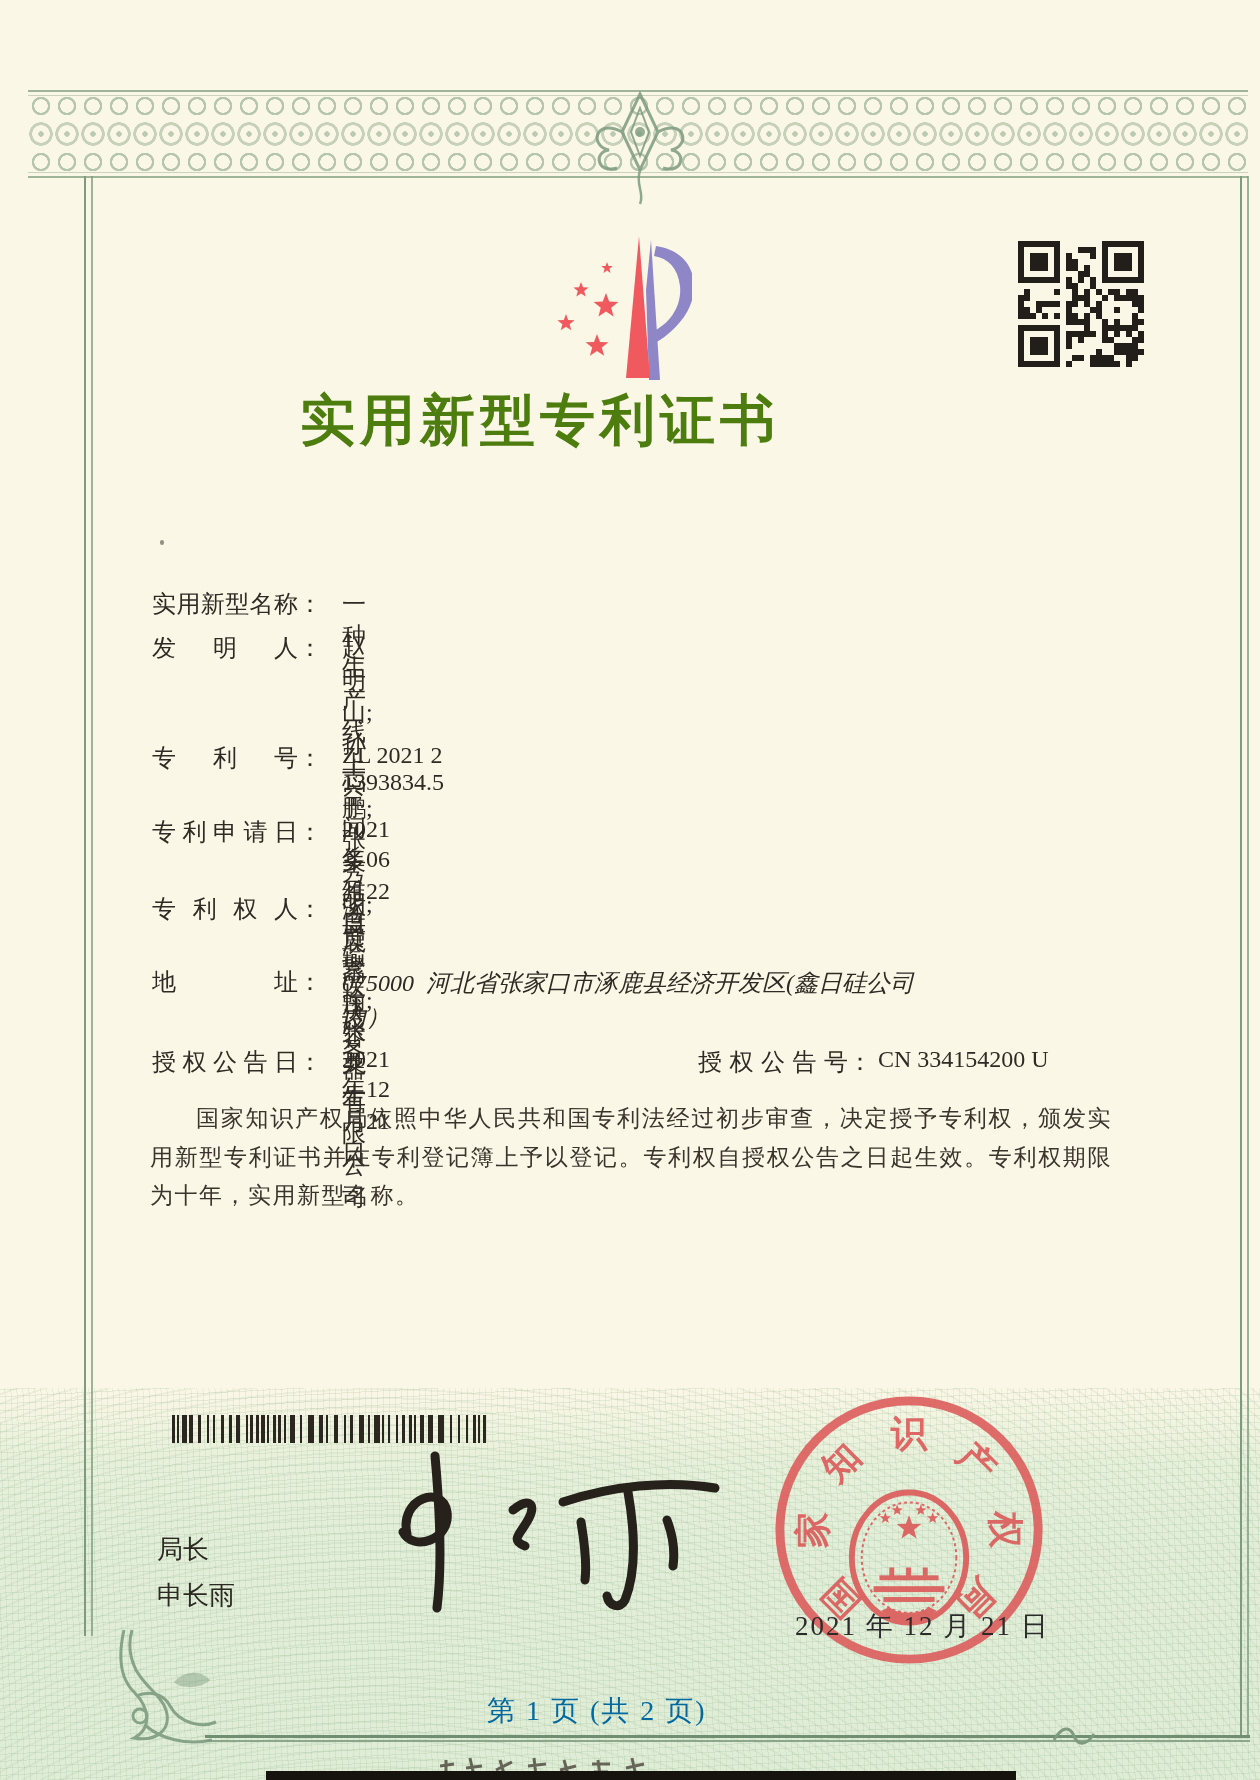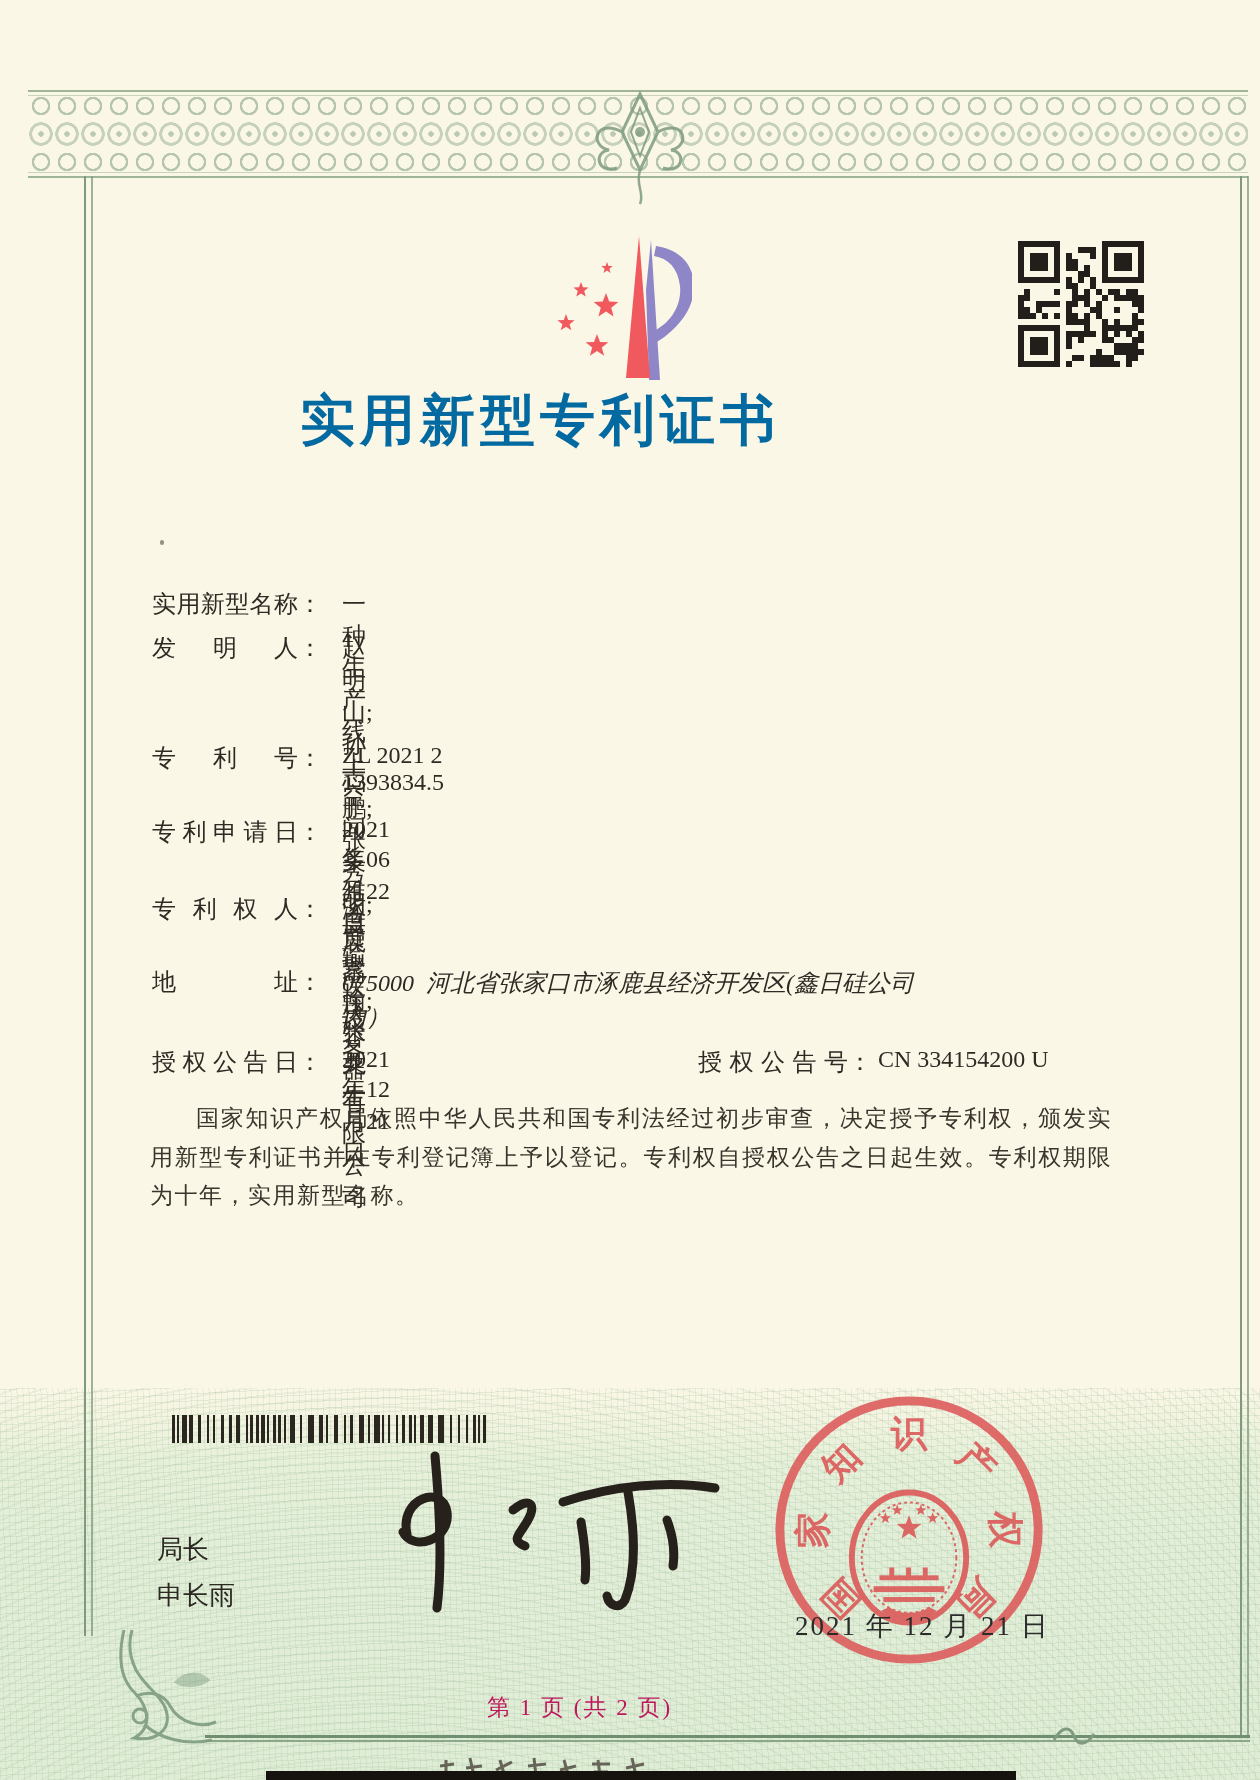--- a/index.html
+++ b/index.html
@@ -40,33 +40,33 @@
     width:10px;
     background:linear-gradient(90deg,#7e9b80 0 2px, rgba(0,0,0,0) 2px 7px, rgba(126,155,126,.75) 7px 9px, rgba(0,0,0,0) 9px);
   }
   .hrule{
     height:8px;
     background:linear-gradient(180deg,#6f8f70 0 3px, rgba(0,0,0,0) 3px 5px, rgba(126,155,126,.85) 5px 7px, rgba(0,0,0,0) 7px);
   }
 
   
   .certno{left:150px;top:210px;font-size:25px;letter-spacing:3px;color:#34302a;}
-  .title{left:300px;top:384px;font-size:55px;font-weight:bold;letter-spacing:5px;color:#0369a1;}
+  .title{left:300px;top:384px;font-size:55px;font-weight:bold;letter-spacing:5px;color:#4d7c0f;}
   .frow{left:152px;font-size:24px;white-space:nowrap;}
   .flabel{display:inline-block;width:146px;text-align:justify;text-align-last:justify;vertical-align:top;}
   .fcolon{display:inline-block;width:24px;vertical-align:top;}
   .fvalue{position:absolute;left:190px;top:0;white-space:pre-wrap;}
   .fvalue.wrap{width:618px;line-height:34px;white-space:pre-wrap;font-style:italic;}
   .grant2{position:absolute;left:546px;top:0;white-space:nowrap;}
   .paras{left:150px;top:1100px;width:962px;font-size:23px;line-height:38.6px;
          letter-spacing:1.5px;text-align:justify;color:#3a342c;}
   .paras p{margin:0;text-indent:2em;}
   .signer{left:157px;font-size:26px;color:#2c2822;}
   .sealdate{left:795px;top:1608px;font-size:27px;letter-spacing:2px;color:#2b2b2b;z-index:5;}
-  .footer{left:487px;top:1692px;font-size:23px;letter-spacing:2px;color:#be185d;}
+  .footer{left:487px;top:1692px;font-size:28px;letter-spacing:2px;color:#0369a1;}
 
   .speck{left:160px;top:540px;width:4px;height:5px;background:rgba(70,62,52,.55);border-radius:2px;}
   .blackbar{left:266px;top:1771px;width:750px;height:9px;background:#16130f;}
 
   .barcode{left:172px;top:1415px;width:322px;height:28px;display:flex;align-items:stretch;}
   .barcode i{display:block;height:100%;}
   .barcode i.b{background:#2b2620;}
 </style>
 </head>
 <body>

